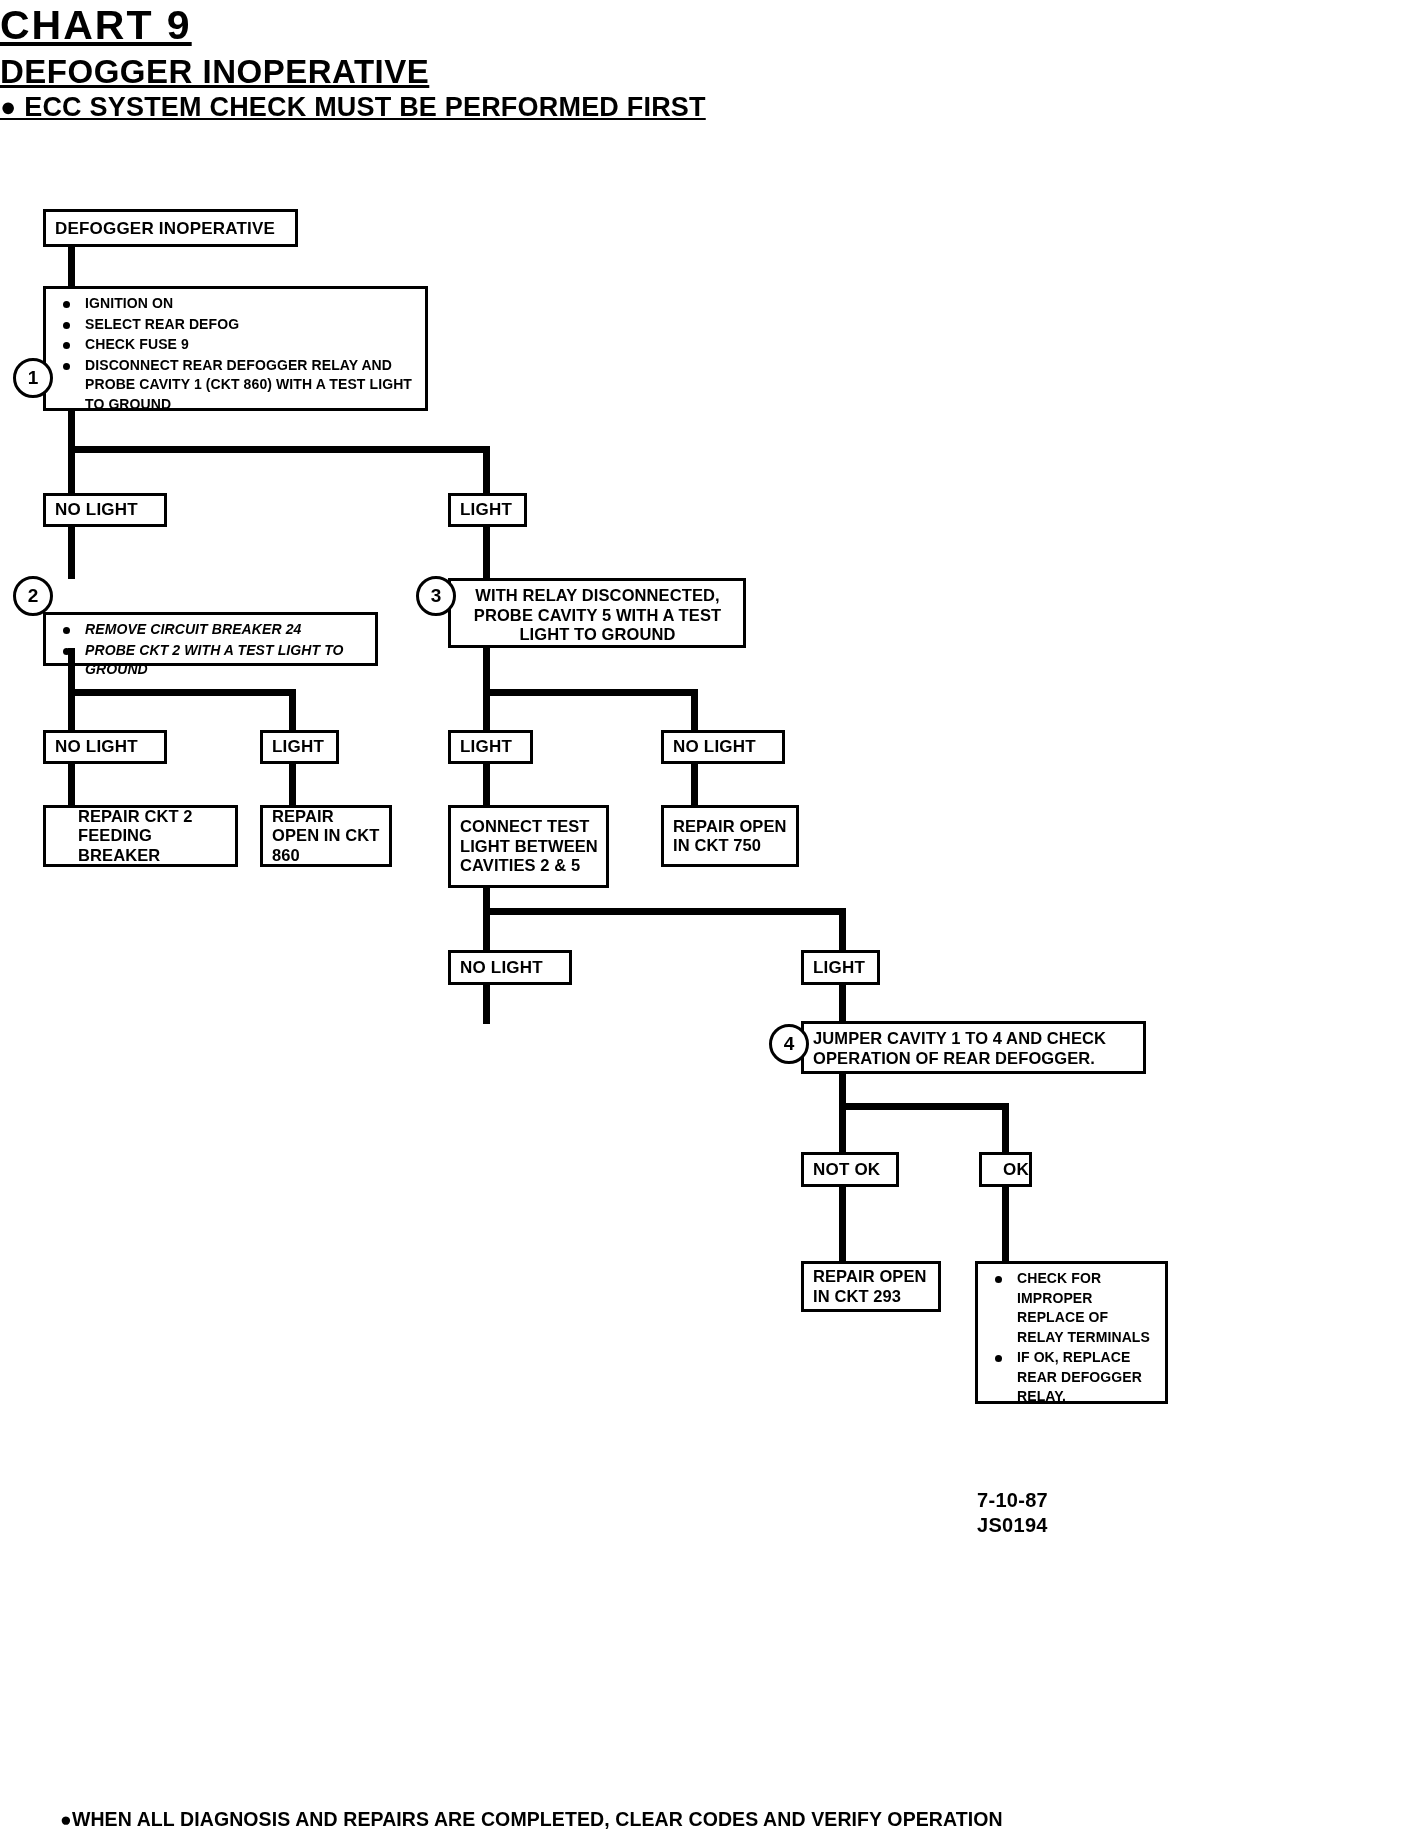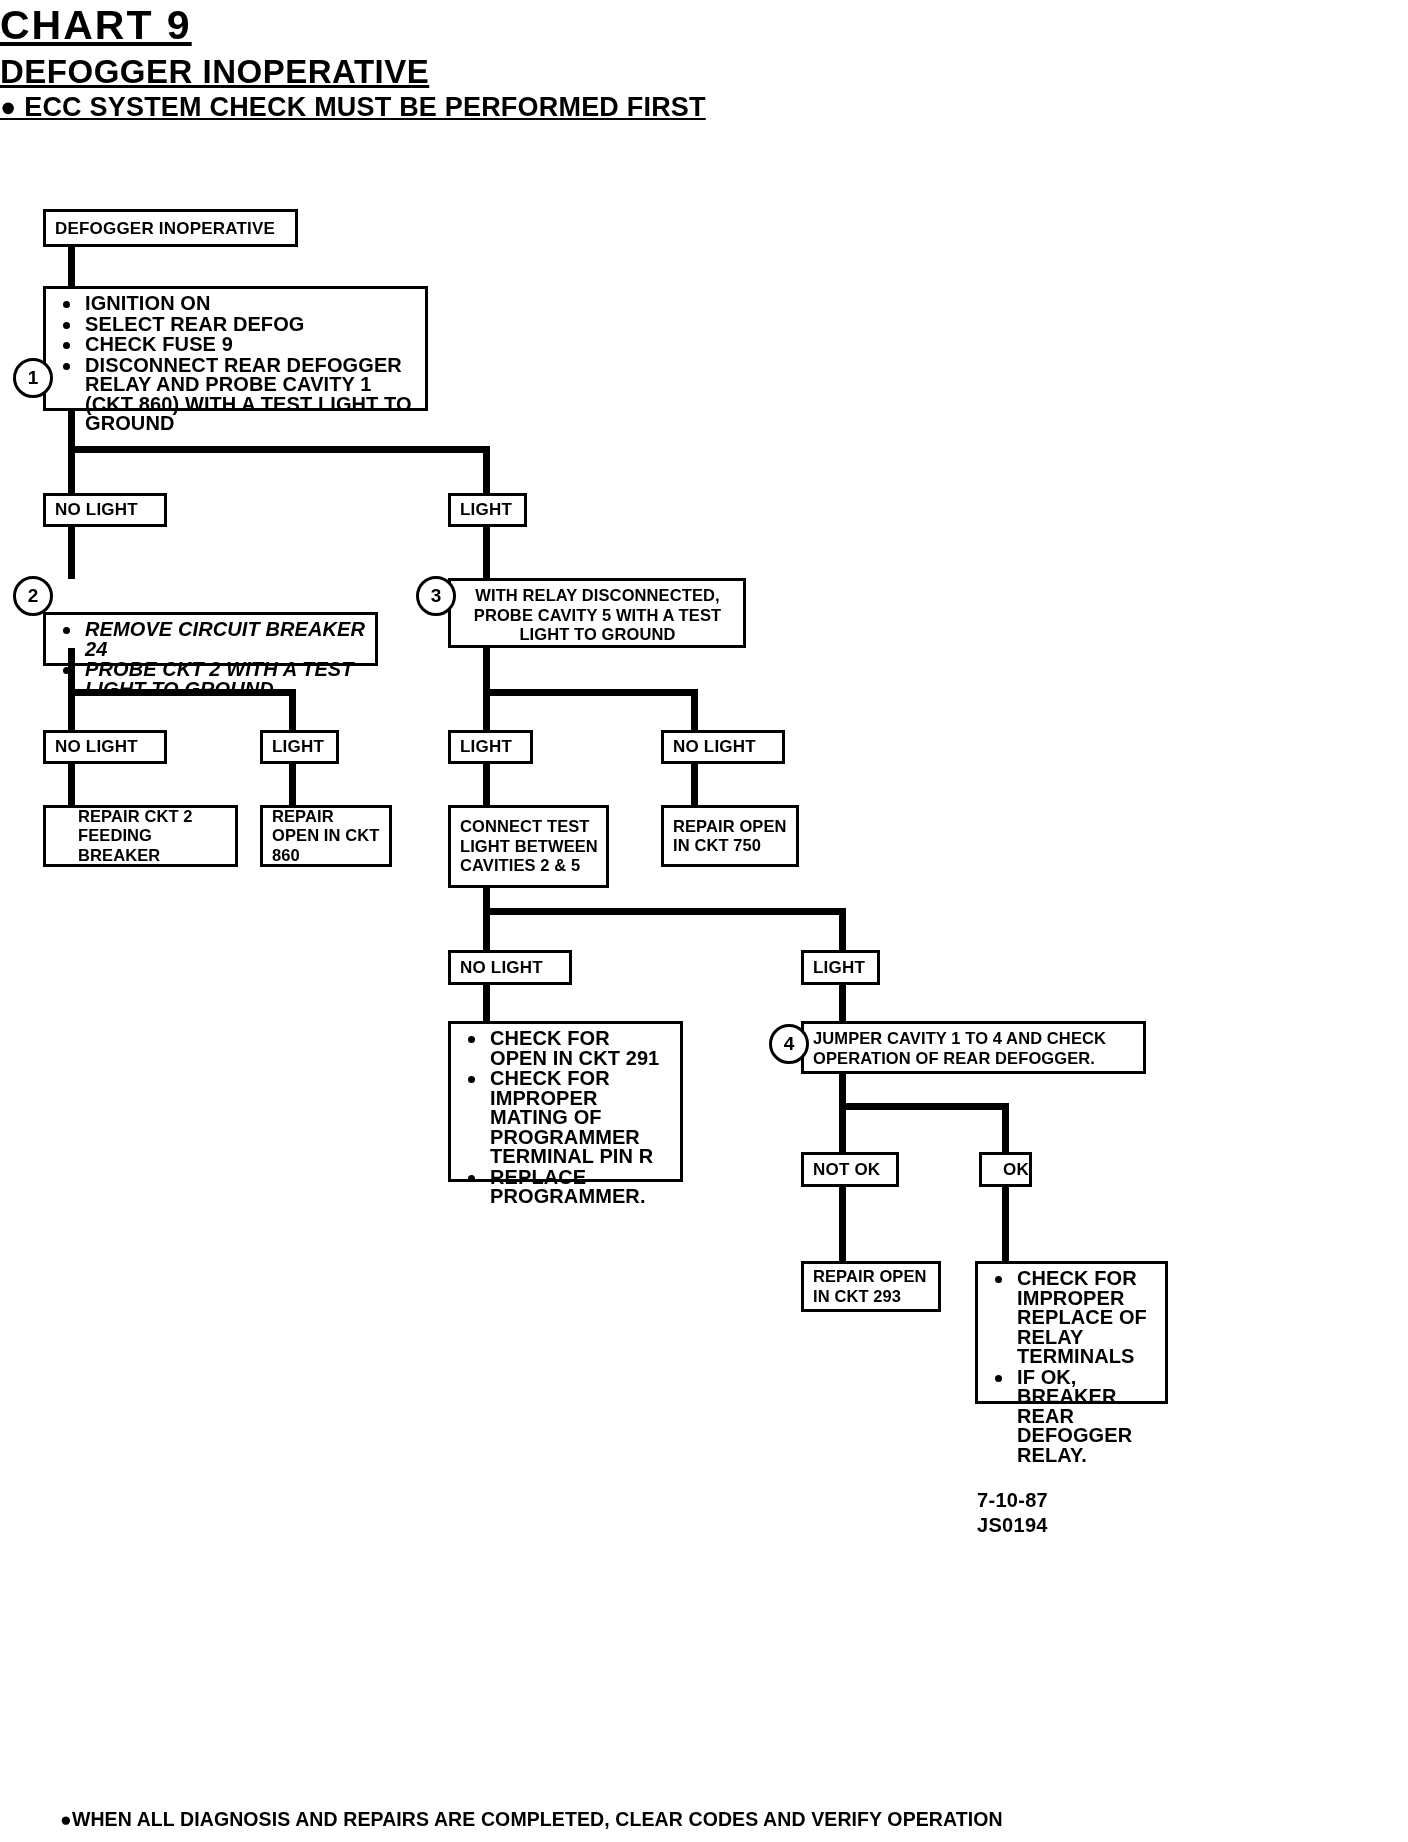--- a/index.html
+++ b/index.html
@@ -18,21 +18,21 @@
        display:flex;align-items:center;}
   .box.pad{padding:5px 8px 5px 9px;}
   .box.top{align-items:flex-start;}
   .lbl{position:absolute;border:3px solid #000;background:#fff;box-sizing:border-box;
        font-weight:bold;font-size:17px;display:flex;align-items:center;justify-content:flex-start;
        padding-left:9px;letter-spacing:.2px;}
 
   
   ul.blist{list-style:none;margin:0;padding:0;width:100%;}
   ul.blist li{position:relative;padding-left:30px;margin:0 0 1px 0;
-              font-weight:bold;font-size:20px;line-height:19.5px;}
+              font-weight:bold;font-size:14px;line-height:19.5px;}
   ul.blist li::before{content:"";position:absolute;left:8px;top:7px;width:7px;height:7px;
                       border-radius:50%;background:#000;}
   .plain{font-weight:bold;font-size:16.5px;line-height:19.5px;}
 
   
   .circ{position:absolute;width:34px;height:34px;border:3px solid #000;border-radius:50%;
         background:#fff;display:flex;align-items:center;justify-content:center;
         font-weight:bold;font-size:19px;z-index:5;}
 
   
@@ -147,27 +147,20 @@
   <div class="lbl" style="left:448px;top:950px;width:124px;height:35px;">
     <span>NO LIGHT</span>
   </div>
   <div class="lbl" style="left:801px;top:950px;width:79px;height:35px;">
     <span>LIGHT</span>
   </div>
 
   <div class="ln" style="left:483px;top:985px;width:7px;height:39px;"></div>
   <div class="ln" style="left:839px;top:985px;width:7px;height:39px;"></div>
 
-  <div class="box pad top" style="left:448px;top:1021px;width:235px;height:161px;">
-    <ul class="blist">
-      <li>CHECK FOR OPEN IN CKT 291</li>
-      <li>CHECK FOR IMPROPER MATING OF PROGRAMMER TERMINAL PIN R</li>
-      <li>REPLACE PROGRAMMER.</li>
-    </ul>
-  </div>
 
   <div class="circ" style="left:769px;top:1024px;">
     <span>4</span>
   </div>
   <div class="box pad top" style="left:801px;top:1021px;width:345px;height:53px;">
     <div class="plain">JUMPER CAVITY 1 TO 4 AND CHECK OPERATION OF REAR DEFOGGER.</div>
   </div>
 
   <div class="ln" style="left:839px;top:1074px;width:7px;height:80px;"></div>
   <div class="ln" style="left:839px;top:1103px;width:170px;height:7px;"></div>
@@ -183,21 +176,21 @@
   <div class="ln" style="left:839px;top:1187px;width:7px;height:77px;"></div>
   <div class="ln" style="left:1002px;top:1187px;width:7px;height:77px;"></div>
 
   <div class="box pad" style="left:801px;top:1261px;width:140px;height:51px;">
     <div class="plain">REPAIR OPEN IN CKT 293</div>
   </div>
 
   <div class="box pad top" style="left:975px;top:1261px;width:193px;height:143px;">
     <ul class="blist">
       <li>CHECK FOR IMPROPER REPLACE OF RELAY TERMINALS</li>
-      <li>IF OK, BREAKER REAR DEFOGGER RELAY.</li>
+      <li>IF OK, REPLACE REAR DEFOGGER RELAY.</li>
     </ul>
   </div>
 
   <div class="foot" style="left:977px;top:1488px;">7-10-87</div>
   <div class="foot" style="left:977px;top:1513px;text-align:center;">JS0194</div>
   <div id="bottom-note">●WHEN ALL DIAGNOSIS AND REPAIRS ARE COMPLETED, CLEAR CODES AND VERIFY OPERATION</div>
 
 </div>
 
 </body></html>

